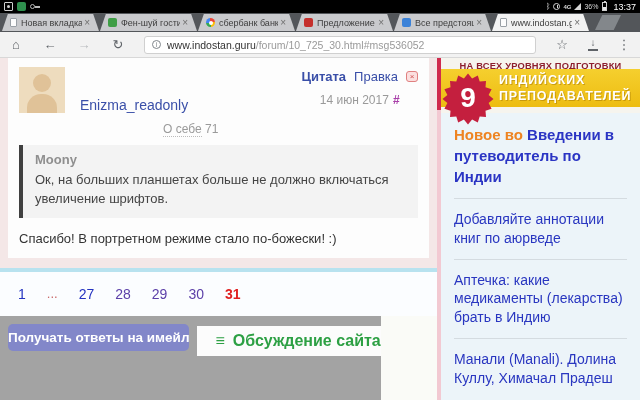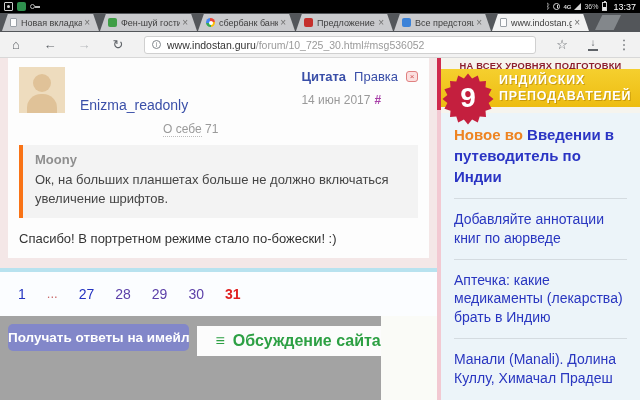--- a/index.html
+++ b/index.html
@@ -69,30 +69,30 @@
 
   .post-card { background:#fdfdfd; margin:0 8px; padding:9px 11px 12px 11px; }
   .post-head { display:flex; }
   .avatar { width:46px; height:46px; background:#eedcbe; flex:none; position:relative; overflow:hidden; }
   .avatar::before { content:""; position:absolute; left:14px; top:7px; width:18px; height:18px; border-radius:50%; background:#e0c298; }
   .avatar::after { content:""; position:absolute; left:8px; top:27px; width:30px; height:20px; border-radius:14px 14px 0 0; background:#e0c298; }
   .head-main { flex:1; padding-left:15px; }
   .author { font-size:14px; font-weight:normal; color:#3a4fa8; padding-top:2px;margin-top:28px; }
   .about { font-size:12px; color:#9a9a9a; margin-top:9px;text-align:center; }
   .about .lbl { border-bottom:1px dotted #bbb; }
-  .head-meta { text-align:left; font-size:13px; white-space:nowrap; }
+  .head-meta { text-align:center; font-size:13px; white-space:nowrap; }
   .meta-top { display:flex; align-items:center; gap:8px; justify-content:flex-end; padding-top:2px; }
   .quote-link { color:#3a4fa8; font-weight:bold; }
   .edit-link { color:#3a4fa8; }
   .del-ico { width:12px; height:11px; background:#fbdfdf; border:1px solid #e08080; border-radius:3px; color:#d05050; font-size:8px; line-height:9px; text-align:center; }
   .del-ico::after { content:"×"; }
   .meta-bottom { margin-top:9px; font-size:12px; color:#9a9a9a; }
   .anchor { color:#a83fa8; font-weight:bold; margin-left:4px; font-size:12px; }
 
-  .quote-block { margin-top:9px; background:#f3f3f3; border-left:4px solid #f97316; padding:7px 12px 9px 12px; }
+  .quote-block { margin-top:9px; background:#f3f3f3; border-left:4px solid #404040; padding:7px 12px 9px 12px; }
   .quote-author { font-size:13px; font-weight:bold; color:#8f8f8f; }
   .quote-text { font-size:13px; color:#454545; line-height:1.45; margin-top:4px; }
   .reply-text { font-size:13px; color:#333; margin-top:13px; }
 
   .gap-pink { height:10px; }
   .divider-cyan { height:4px; background:#b8e2ef; }
 
   .pagination { background:#fbfdff; height:44px; display:flex; align-items:center; padding-left:18px; gap:21px; font-size:14px; }
   .pg-link { color:#2433c0; }
   .pg-ellipsis { color:#c96a6a; font-size:13px; }

